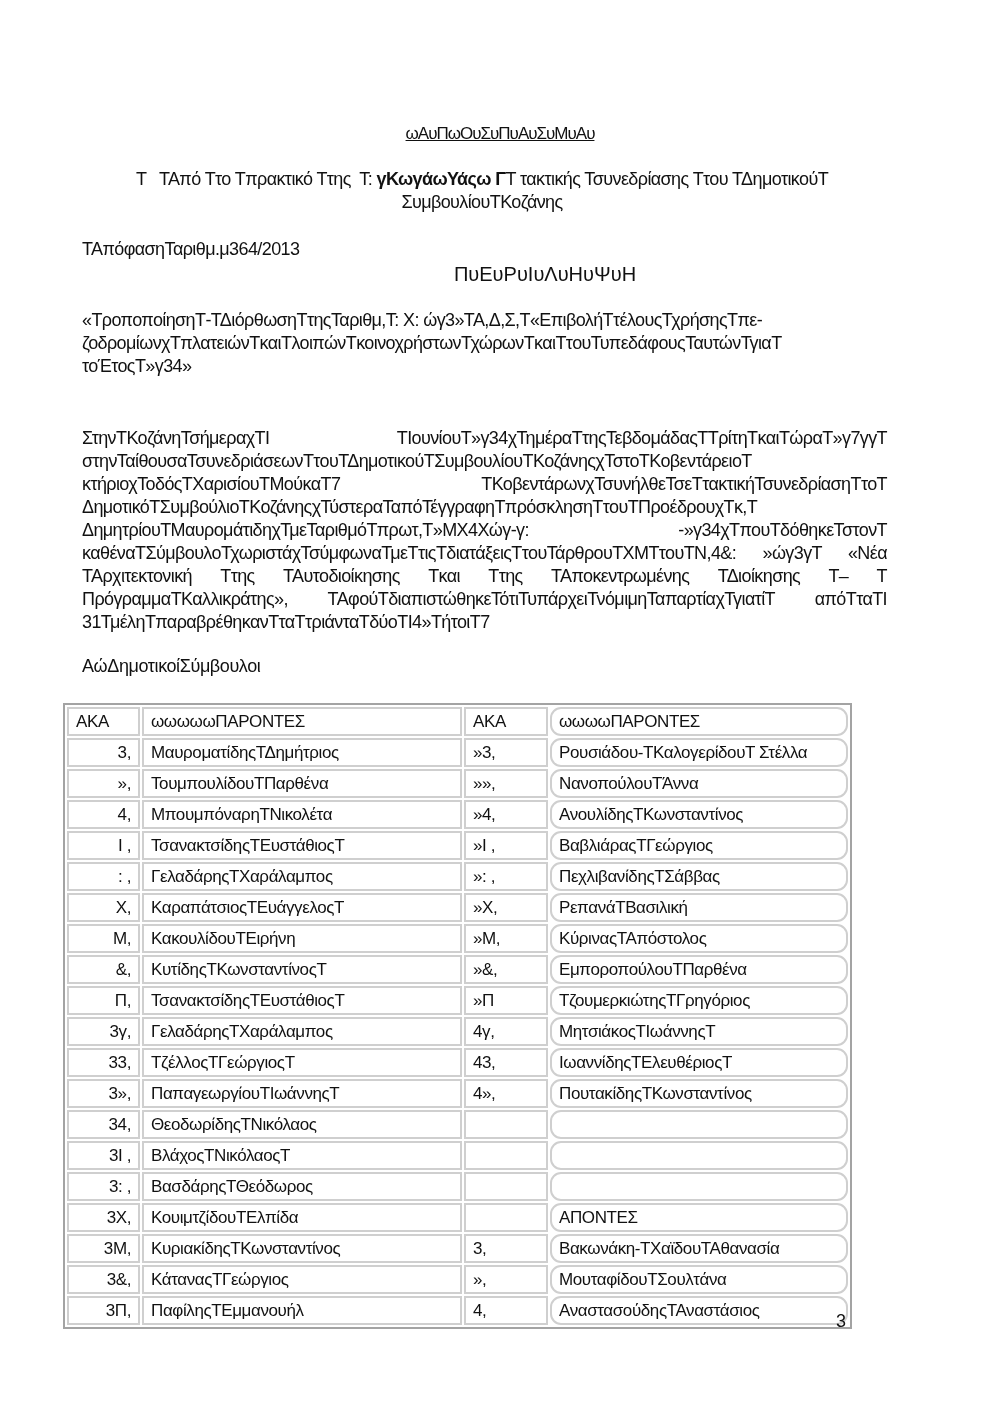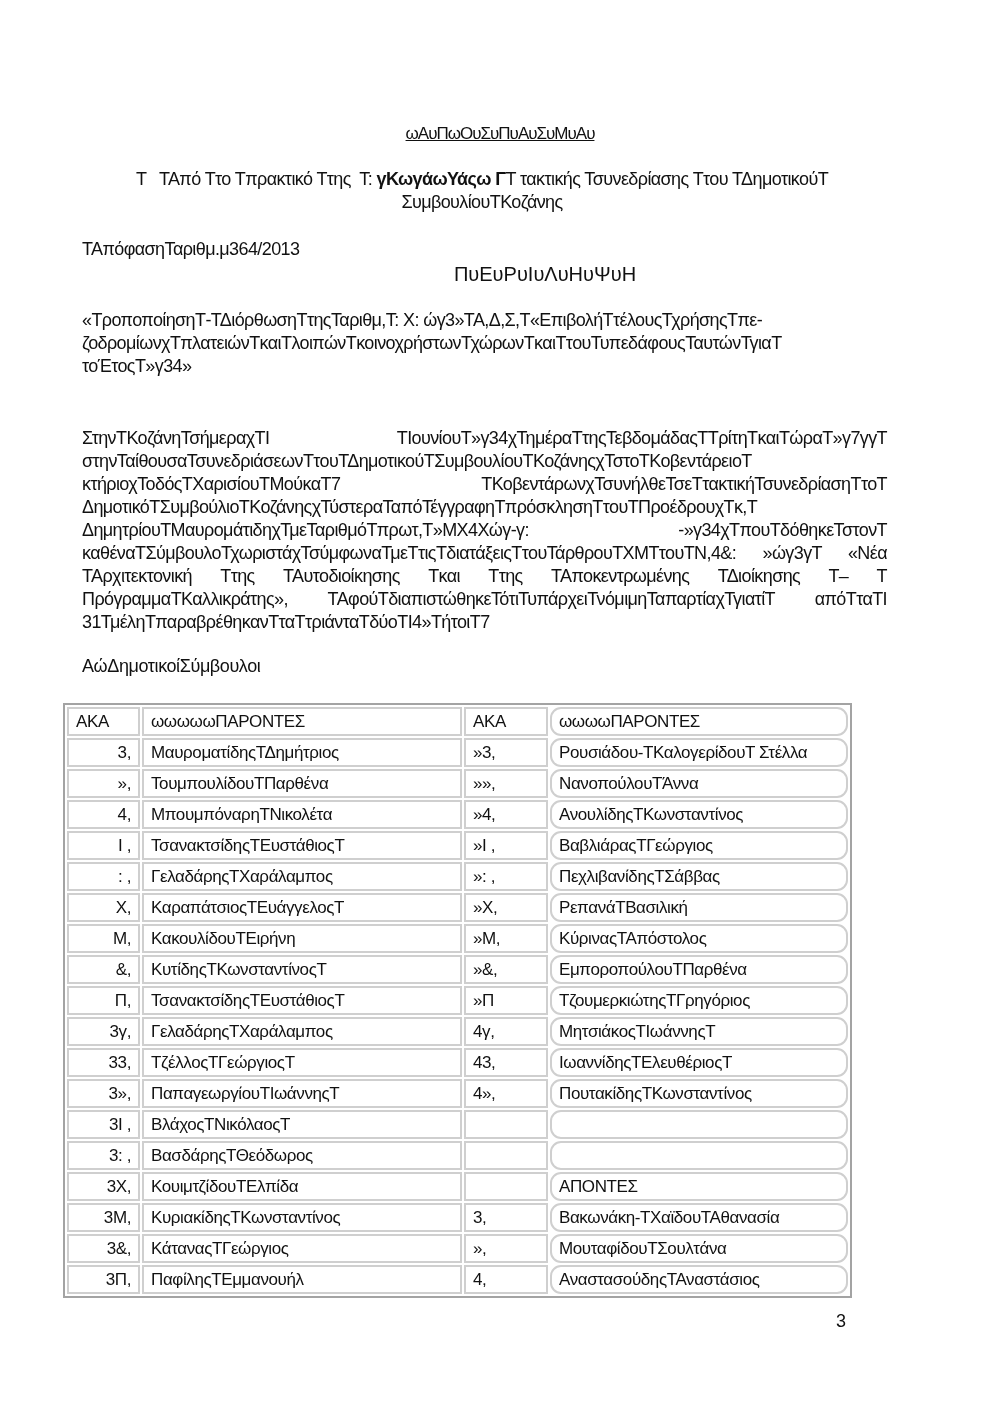--- a/index.html
+++ b/index.html
@@ -142,20 +142,26 @@
           <td class="num-right">43,</td>
           <td class="name-right">ΙωαννίδηςΤΕλευθέριοςΤ</td>
         </tr>
         <tr>
           <td class="num-left">3»,</td>
           <td class="name-left">ΠαπαγεωργίουΤΙωάννηςΤ</td>
           <td class="num-right">4»,</td>
           <td class="name-right">ΠουτακίδηςΤΚωνσταντίνος</td>
         </tr>
         <tr>
+          <td class="num-left">34,</td>
+          <td class="name-left">ΘεοδωρίδηςΤΝικόλαος</td>
+          <td class="num-right"></td>
+          <td class="name-right"></td>
+        </tr>
+        <tr>
           <td class="num-left">3Ι ,</td>
           <td class="name-left">ΒλάχοςΤΝικόλαοςΤ</td>
           <td class="num-right"></td>
           <td class="name-right"></td>
         </tr>
         <tr>
           <td class="num-left">3: ,</td>
           <td class="name-left">ΒασδάρηςΤΘεόδωρος</td>
           <td class="num-right"></td>
           <td class="name-right"></td>

